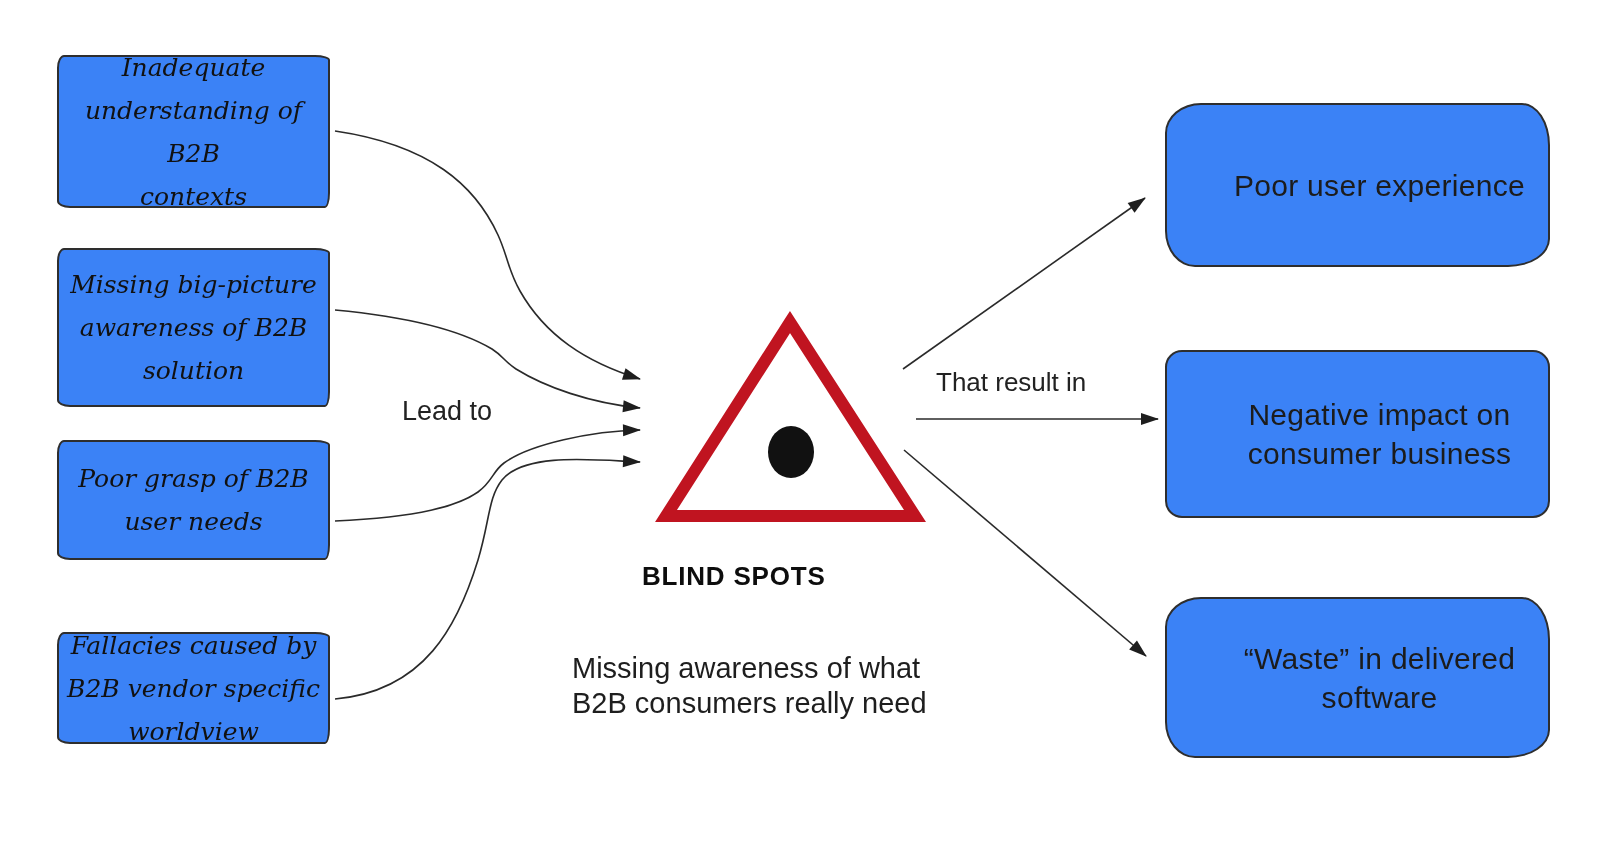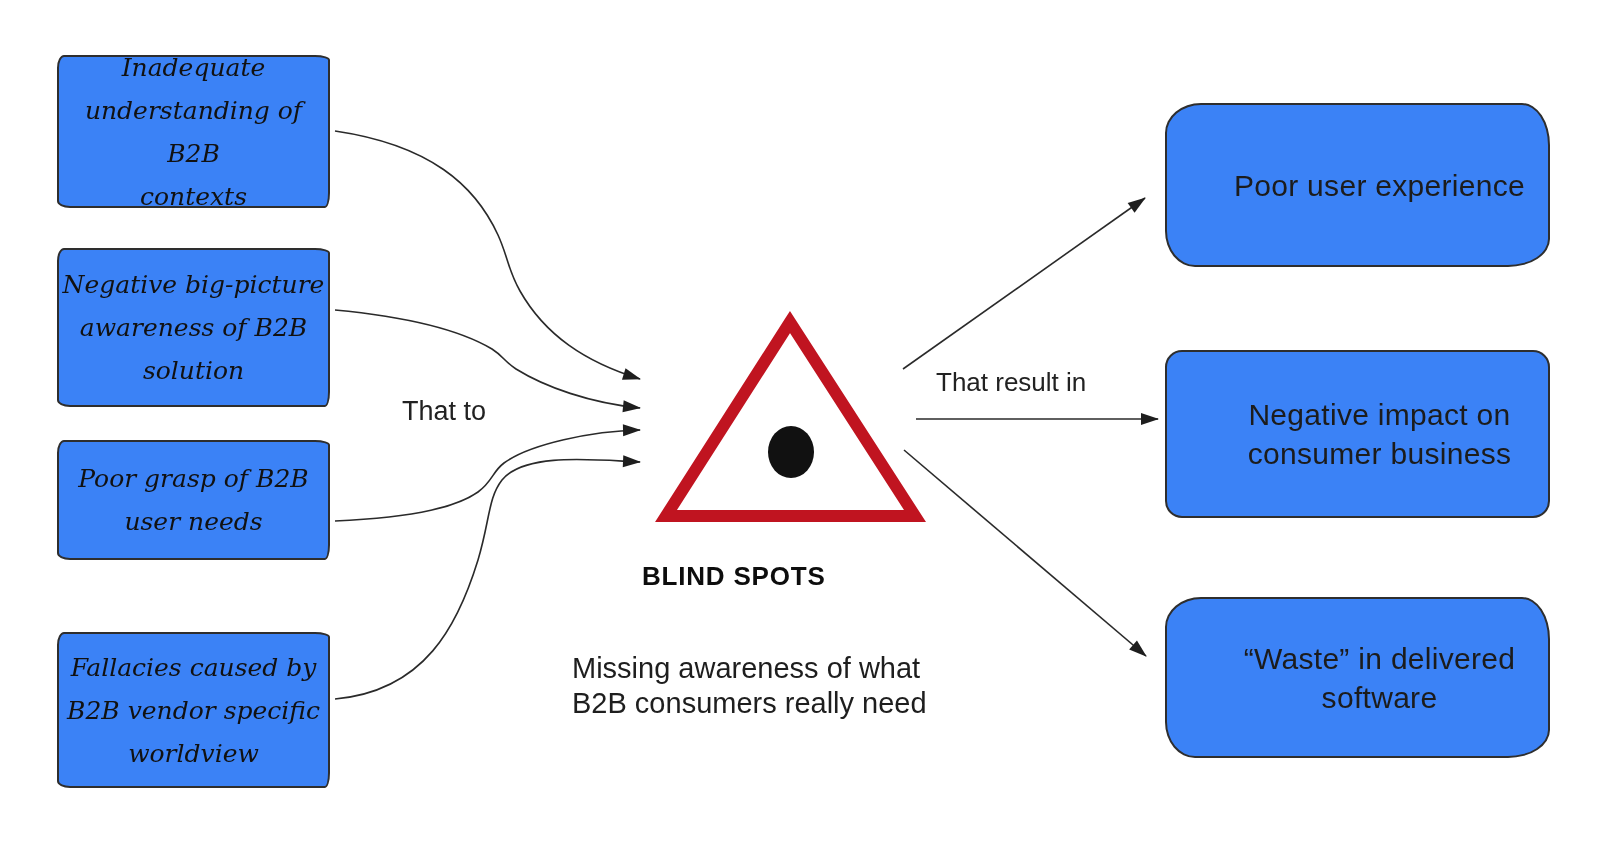--- a/index.html
+++ b/index.html
@@ -29,21 +29,21 @@
     left: 57px; width: 273px;
     border-radius: 7px 15px 5px 13px / 13px 5px 15px 7px;
     font-family: "DejaVu Serif", "Liberation Serif", serif;
     font-style: italic;
     font-size: 25px; line-height: 43px;
     color: #111111;
   }
   #cause-1 { top: 55px;  height: 153px; }
   #cause-2 { top: 248px; height: 159px; }
   #cause-3 { top: 440px; height: 120px; }
-  #cause-4 { top: 632px; height: 156px; }
+  #cause-4 { top: 632px; height: 112px; }
 
   
   .result-box {
     left: 1165px; width: 385px;
     border-radius: 36px 28px 42px 30px / 30px 42px 28px 36px;
     font-size: 30px; line-height: 39px;
     letter-spacing: 0.3px;
     color: #1c1c1c;
     padding-left: 44px;
   }
@@ -100,35 +100,35 @@
       <ellipse cx="791" cy="452" rx="23" ry="26" fill="#111111"></ellipse>
     </g>
   </svg>
 
   <div class="box cause-box" id="cause-1">
     <div class="label">Inadequate
 understanding of B2B
 contexts</div>
   </div>
   <div class="box cause-box" id="cause-2">
-    <div class="label">Negative big-picture
+    <div class="label">Missing big-picture
 awareness of B2B
 solution</div>
   </div>
   <div class="box cause-box" id="cause-3">
     <div class="label">Poor grasp of B2B
 user needs</div>
   </div>
   <div class="box cause-box" id="cause-4">
     <div class="label">Fallacies caused by
 B2B vendor specific
 worldview</div>
   </div>
 
-  <div class="float-label" id="lead-to">That to</div>
+  <div class="float-label" id="lead-to">Lead to</div>
   <div class="float-label" id="that-result-in">That result in</div>
 
   <div class="float-label" id="blind-spots-title">BLIND SPOTS</div>
   <div class="float-label" id="center-subtitle">Missing awareness of what
 B2B consumers really need</div>
 
   <div class="box result-box" id="result-1">
     <div class="label">Poor user experience</div>
   </div>
   <div class="box result-box" id="result-2">

